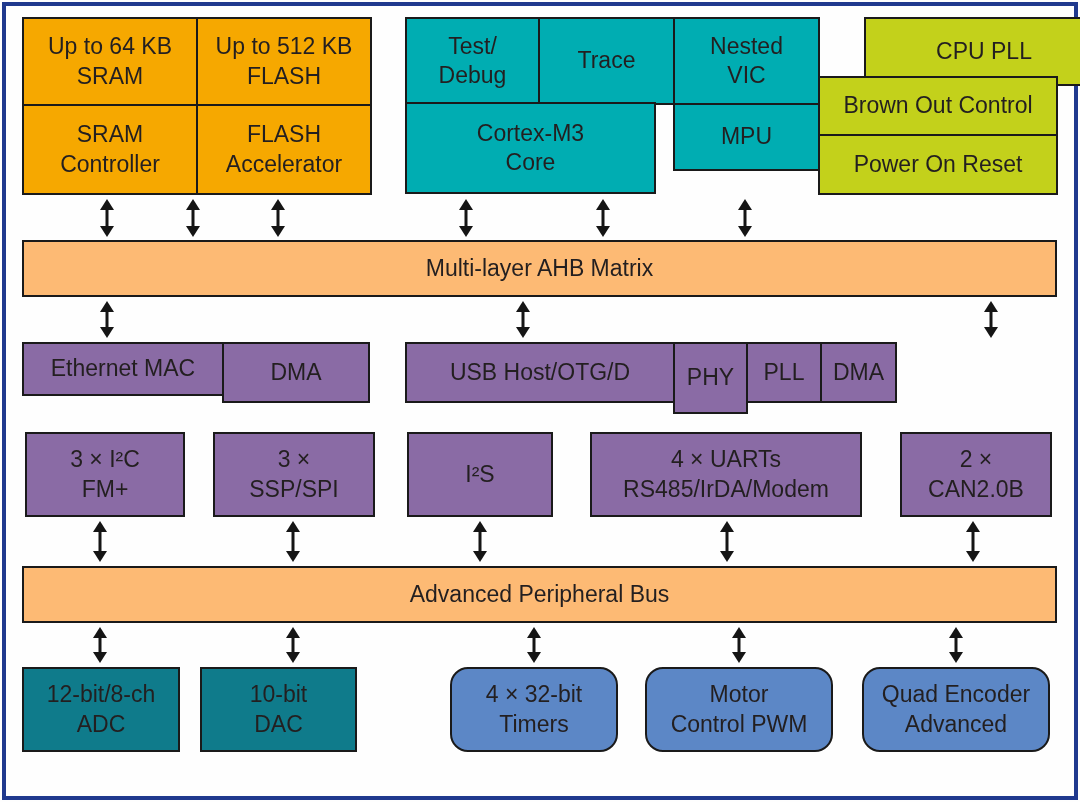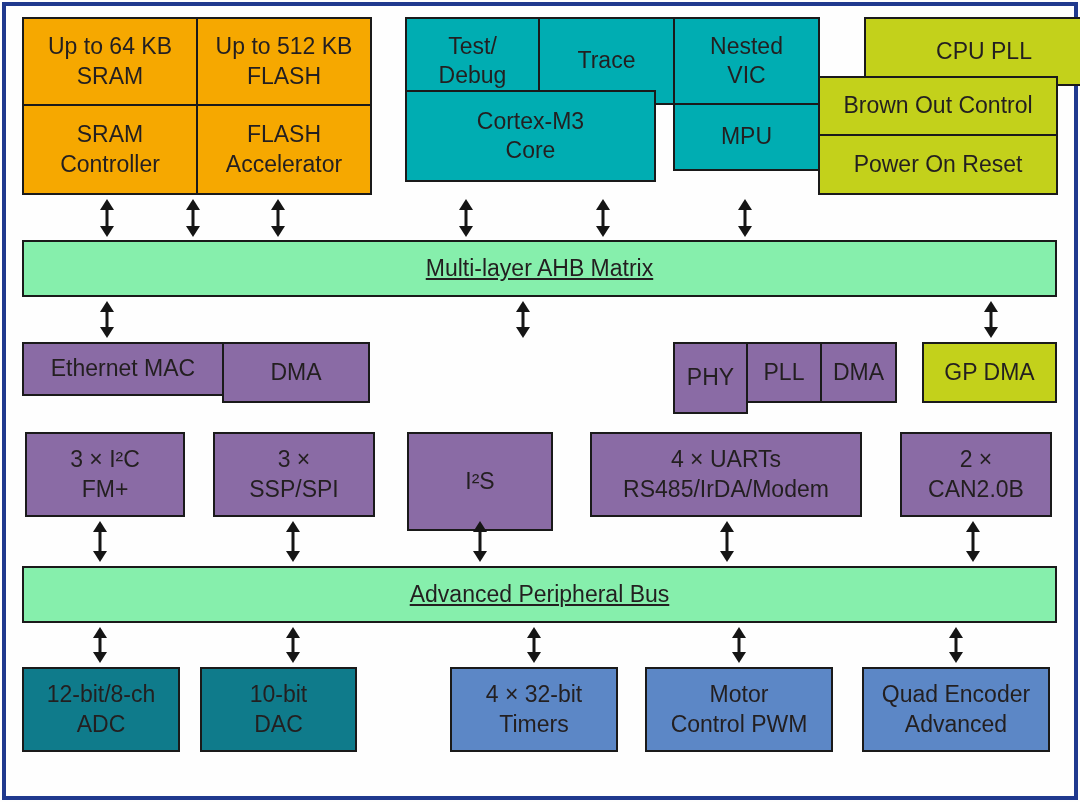--- a/index.html
+++ b/index.html
@@ -10,24 +10,24 @@
   .frame {position:absolute; inset:2px; border:4px solid #20398e; pointer-events:none;}
   .blk {
     position:absolute; box-sizing:border-box; border:2px solid #1a1a1a;
     display:flex; align-items:center; justify-content:center; text-align:center;
     font-size:23px; line-height:1.28;
   }
   .lines {display:flex; flex-direction:column; align-items:center;}
   .orange {background:#f6a800;}
   .teal   {background:#00adb2;}
   .lime   {background:#c3d11b;}
-  .bar    {background:#86efac;text-decoration:underline;}
+  .bar    {background:#fdba74;}
   .purple {background:#8a6ba5;}
   .dteal  {background:#0f7b8b;}
-  .blue   {background:#5c87c6;}
+  .blue   {background:#5c87c6;border-radius:18px;}
   .arr {position:absolute; width:16px;}
   .arr::before,.arr::after {
     content:""; position:absolute; left:50%; transform:translateX(-50%);
     border-left:7px solid transparent; border-right:7px solid transparent;
   }
   .arr::before {top:0; border-bottom:11px solid #151515;}
   .arr::after  {bottom:0; border-top:11px solid #151515;}
   .arr .sh {position:absolute; left:50%; transform:translateX(-50%); top:8px; bottom:8px; width:3px; background:#151515;}
 </style>
 </head>
@@ -69,21 +69,21 @@
   </div>
   <div class="blk teal" style="left:673px;top:17px;width:147px;height:88px">
     <div class="lines">
       <span>Nested</span>
       <span>VIC</span>
     </div>
   </div>
   <div class="blk teal" style="left:538px;top:17px;width:137px;height:88px">
     <span>Trace</span>
   </div>
-  <div class="blk teal" style="left:405px;top:90px;width:251px;height:92px">
+  <div class="blk teal" style="left:405px;top:102px;width:251px;height:92px">
     <div class="lines">
       <span>Cortex-M3</span>
       <span>Core</span>
     </div>
   </div>
   <div class="blk teal" style="left:673px;top:103px;width:147px;height:68px">
     <span>MPU</span>
   </div>
 
   <div class="blk lime" style="left:864px;top:17px;width:240px;height:69px">
@@ -99,46 +99,46 @@
   <div class="blk bar" style="left:22px;top:240px;width:1035px;height:57px">
     <span>Multi-layer AHB Matrix</span>
   </div>
 
   <div class="blk purple" style="left:22px;top:342px;width:202px;height:54px">
     <span>Ethernet MAC</span>
   </div>
   <div class="blk purple" style="left:222px;top:342px;width:148px;height:61px">
     <span>DMA</span>
   </div>
+  <div class="blk purple" style="left:405px;top:342px;width:270px;height:61px">
+    <span>USB Host/OTG/D</span>
+  </div>
   <div class="blk purple" style="left:673px;top:342px;width:75px;height:72px">
     <span>PHY</span>
   </div>
   <div class="blk purple" style="left:746px;top:342px;width:76px;height:61px">
     <span>PLL</span>
   </div>
   <div class="blk purple" style="left:820px;top:342px;width:77px;height:61px">
     <span>DMA</span>
   </div>
-  <div class="blk lime" style="left:922px;top:342px;width:135px;height:61px">
-    <span>GP DMA</span>
-  </div>
 
   <div class="blk purple" style="left:25px;top:432px;width:160px;height:85px">
     <div class="lines">
       <span>3 × I²C</span>
       <span>FM+</span>
     </div>
   </div>
   <div class="blk purple" style="left:213px;top:432px;width:162px;height:85px">
     <div class="lines">
       <span>3 ×</span>
       <span>SSP/SPI</span>
     </div>
   </div>
-  <div class="blk purple" style="left:407px;top:432px;width:146px;height:99px">
+  <div class="blk purple" style="left:407px;top:432px;width:146px;height:85px">
     <span>I²S</span>
   </div>
   <div class="blk purple" style="left:590px;top:432px;width:272px;height:85px">
     <div class="lines">
       <span>4 × UARTs</span>
       <span>RS485/IrDA/Modem</span>
     </div>
   </div>
   <div class="blk purple" style="left:900px;top:432px;width:152px;height:85px">
     <div class="lines">

